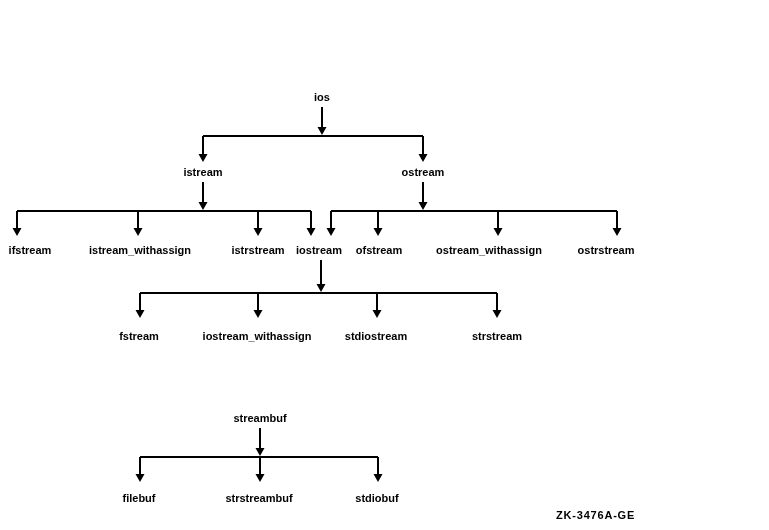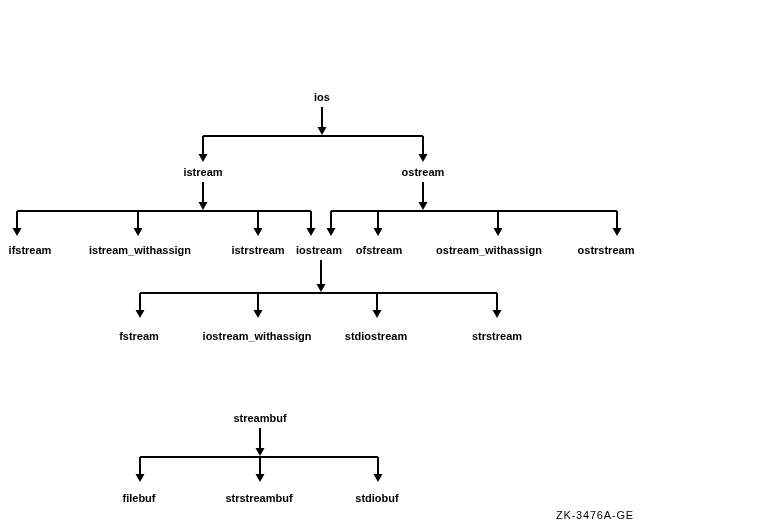--- a/index.html
+++ b/index.html
@@ -33,21 +33,21 @@
   }
   svg.diagram polygon {
     fill: #000000;
     stroke: none;
   }
   .caption {
     position: absolute;
     left: 556px;
     top: 509px;
     font-size: 11px;
-    font-weight: normal;
+    font-weight: bold;
     letter-spacing: 0.8px;
     color: #000000;
     white-space: nowrap;
     text-align: right;
   }
 </style>
 </head>
 <body>
 
 <div class="figure">

